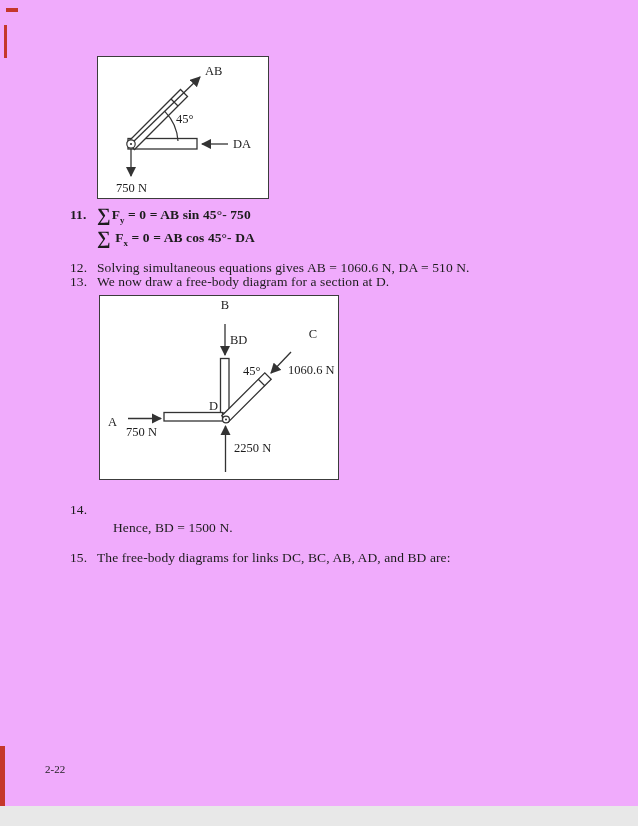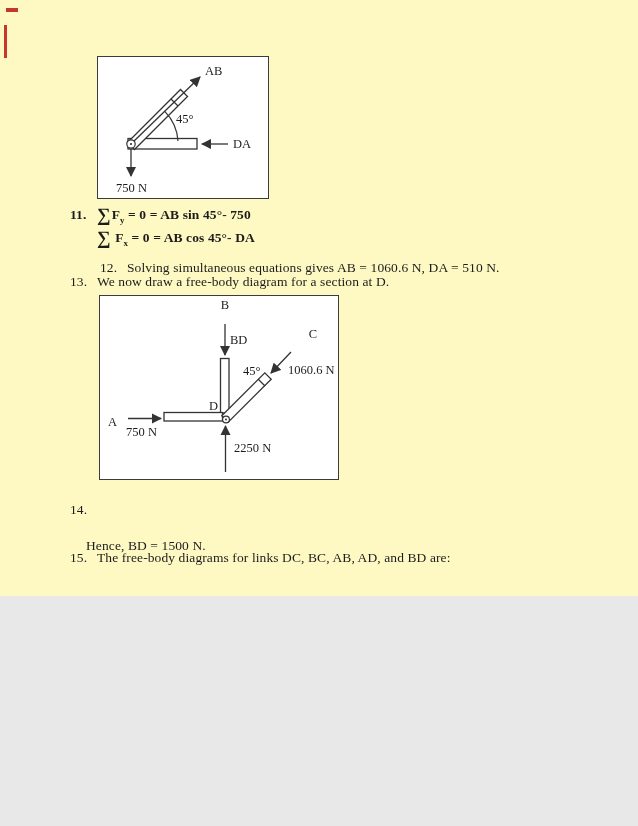--- a/index.html
+++ b/index.html
@@ -1,20 +1,20 @@
 <!DOCTYPE html>
 <html><head>
 <meta charset="utf-8">
 <style>
   html,body{margin:0;padding:0;}
   body{background:#e8e8e8;}
   #page{
     position:relative;
-    width:638px;height:596px;
-    background:#fef9c3;
+    width:638px;height:806px;
+    background:#f0abfc;
     font-family:"Liberation Serif","DejaVu Serif",serif;
     color:#1c1c1c;
     overflow:hidden;
   }
   
   .artifact{position:absolute;}
   #artifact-dash{left:6px;top:8px;width:12px;height:4px;}
   #artifact-vline{left:4px;top:25px;width:3px;height:33px;}
   #artifact-strip{left:0;top:746px;width:5px;height:80px;}
   
@@ -36,23 +36,23 @@
     position:absolute;
     left:70px;
     display:flex;
     font-size:13.5px;
     line-height:18px;
     letter-spacing:0.1px;
     white-space:nowrap;
   }
   .row .num{width:27px;flex:none;}
   #item11{top:206px;font-weight:bold;}
-  #item12{top:259px;margin-left:30px;}
+  #item12{top:259px;}
   #item13{top:273px;align-items:flex-end;}
-  #item14{top:501px;flex-direction:column;}
+  #item14{top:501px;}
   #item15{top:549px;}
   .eq-line{white-space:nowrap;}
   .sigma{font-size:19px;line-height:18px;vertical-align:-2px;margin-right:1px;}
   sub{font-size:9px;}
   .hence{margin-left:16px;}
   #page-number{
     position:absolute;left:0;top:763px;width:100%;
     text-align:left;font-size:11px;margin-left:45px;
   }
 </style>

